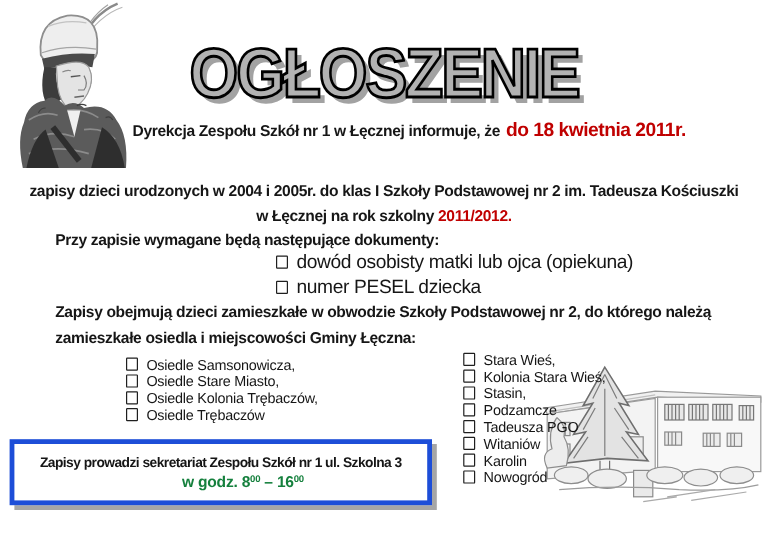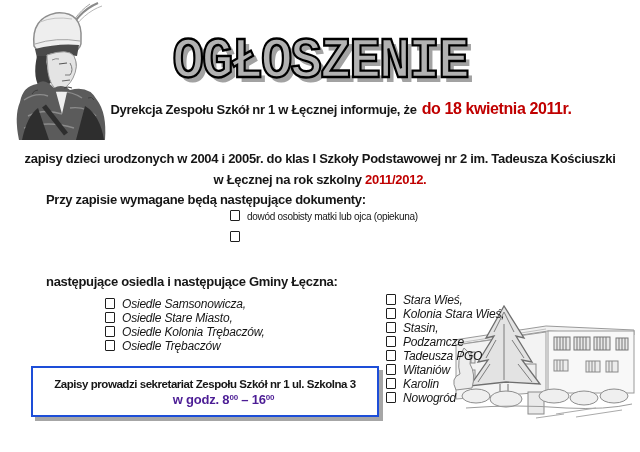--- a/index.html
+++ b/index.html
@@ -1,46 +1,46 @@
 <!DOCTYPE html>
 <html><head>
 <meta charset="utf-8">
 <style>
   html,body{margin:0;padding:0;background:#fff;}
   .page{
     position:relative;width:640px;height:452px;background:#ffffff;overflow:hidden;
     font-family:"Liberation Sans","DejaVu Sans",sans-serif;color:#161616;
   }
   
-  .title{position:absolute;left:0;right:0;top:33px;text-align:center;line-height:1;font-family:Liberation Mono, monospace;}
+  .title{position:absolute;left:0;right:0;top:33px;text-align:center;line-height:1;}
   .title-txt{
     display:inline-block;transform:scaleX(0.90);transform-origin:center;
     font-size:58px;font-weight:bold;letter-spacing:-2px;
     color:#b2b2b2;-webkit-text-stroke:2.4px #000;
     text-shadow:5px 5px 0 #a2a2a2;
   }
   
   .line{position:absolute;left:0;right:0;text-align:center;
         font-weight:bold;font-size:13px;letter-spacing:-0.3px;line-height:18px;white-space:nowrap;}
   .line.left{left:46px;right:auto;text-align:left;}
   .red{color:#c00000;}
   .intro-red{font-size:16px;margin-left:5px;letter-spacing:-0.4px;}
   
   .cb{display:inline-block;width:8px;height:9px;border:1.5px solid #1f1f1f;border-radius:1px;
       background:#fff;margin-right:7px;vertical-align:-1px;}
-  .docitem{position:absolute;left:230px;font-size:10px;font-weight:400;letter-spacing:-0.3px;white-space:nowrap;text-align:center;}
-  ul.plist{list-style:none;margin:0;padding:0;position:absolute;font-style:italic;}
+  .docitem{position:absolute;left:230px;font-size:16px;font-weight:400;letter-spacing:-0.3px;white-space:nowrap;text-align:center;}
+  ul.plist{list-style:none;margin:0;padding:0;position:absolute;}
   ul.plist li{height:14px;line-height:14px;font-size:12px;font-weight:400;letter-spacing:-0.2px;white-space:nowrap;}
   .list-left{left:105px;top:297px;}
   .list-right{left:386px;top:293px;z-index:3;}
   
-  .footer-box{position:absolute;left:31px;top:366px;width:344px;height:47px;background:#fff;
-      border:2px solid #1d4ed8;box-shadow:4px 4px 0 #a6a6a6;text-align:center;z-index:2;}
+  .footer-box{position:absolute;left:8px;top:366px;width:344px;height:47px;background:#fff;
+      border:4px solid #1d4ed8;box-shadow:4px 4px 0 #a6a6a6;text-align:center;z-index:2;}
   .footer-l1{margin-top:10px;font-size:11.5px;font-weight:bold;letter-spacing:-0.45px;white-space:nowrap;}
-  .footer-l2{margin-top:2px;font-size:13px;font-weight:bold;color:#4c1d95;letter-spacing:-0.2px;margin-left:37px;}
+  .footer-l2{margin-top:2px;font-size:13px;font-weight:bold;color:#15803d;letter-spacing:-0.2px;margin-left:37px;}
   .footer-l2 sup{font-size:8px;vertical-align:4px;}
   
   .portrait{position:absolute;left:4px;top:0;width:122px;height:140px;z-index:1;}
   .building{position:absolute;left:436px;top:304px;width:202px;height:118px;z-index:1;}
 </style>
 </head>
 <body>
 
 <div class="page">
 
@@ -93,24 +93,25 @@
     <span>w Łęcznej na rok szkolny</span>
     <span class="red">2011/2012.</span>
   </div>
 
   <div class="line left" style="top:191px;">Przy zapisie wymagane będą następujące dokumenty:</div>
 
   <div class="docitem" style="top:210px;">
     <span class="cb"></span><span>dowód osobisty matki lub ojca (opiekuna)</span>
   </div>
   <div class="docitem" style="top:231px;">
-    <span class="cb"></span>
+    <span class="cb"></span><span>numer PESEL dziecka</span>
   </div>
 
-  <div class="line left" style="top:273px;">następujące osiedla i następujące Gminy Łęczna:</div>
+  <div class="line left" style="top:251px;">Zapisy obejmują dzieci zamieszkałe w obwodzie Szkoły Podstawowej nr 2, do którego należą</div>
+  <div class="line left" style="top:273px;">zamieszkałe osiedla i miejscowości Gminy Łęczna:</div>
 
   <ul class="plist list-left">
     <li><span class="cb"></span><span>Osiedle Samsonowicza,</span></li>
     <li><span class="cb"></span><span>Osiedle Stare Miasto,</span></li>
     <li><span class="cb"></span><span>Osiedle Kolonia Trębaczów,</span></li>
     <li><span class="cb"></span><span>Osiedle Trębaczów</span></li>
   </ul>
 
   <ul class="plist list-right">
     <li><span class="cb"></span><span>Stara Wieś,</span></li>

